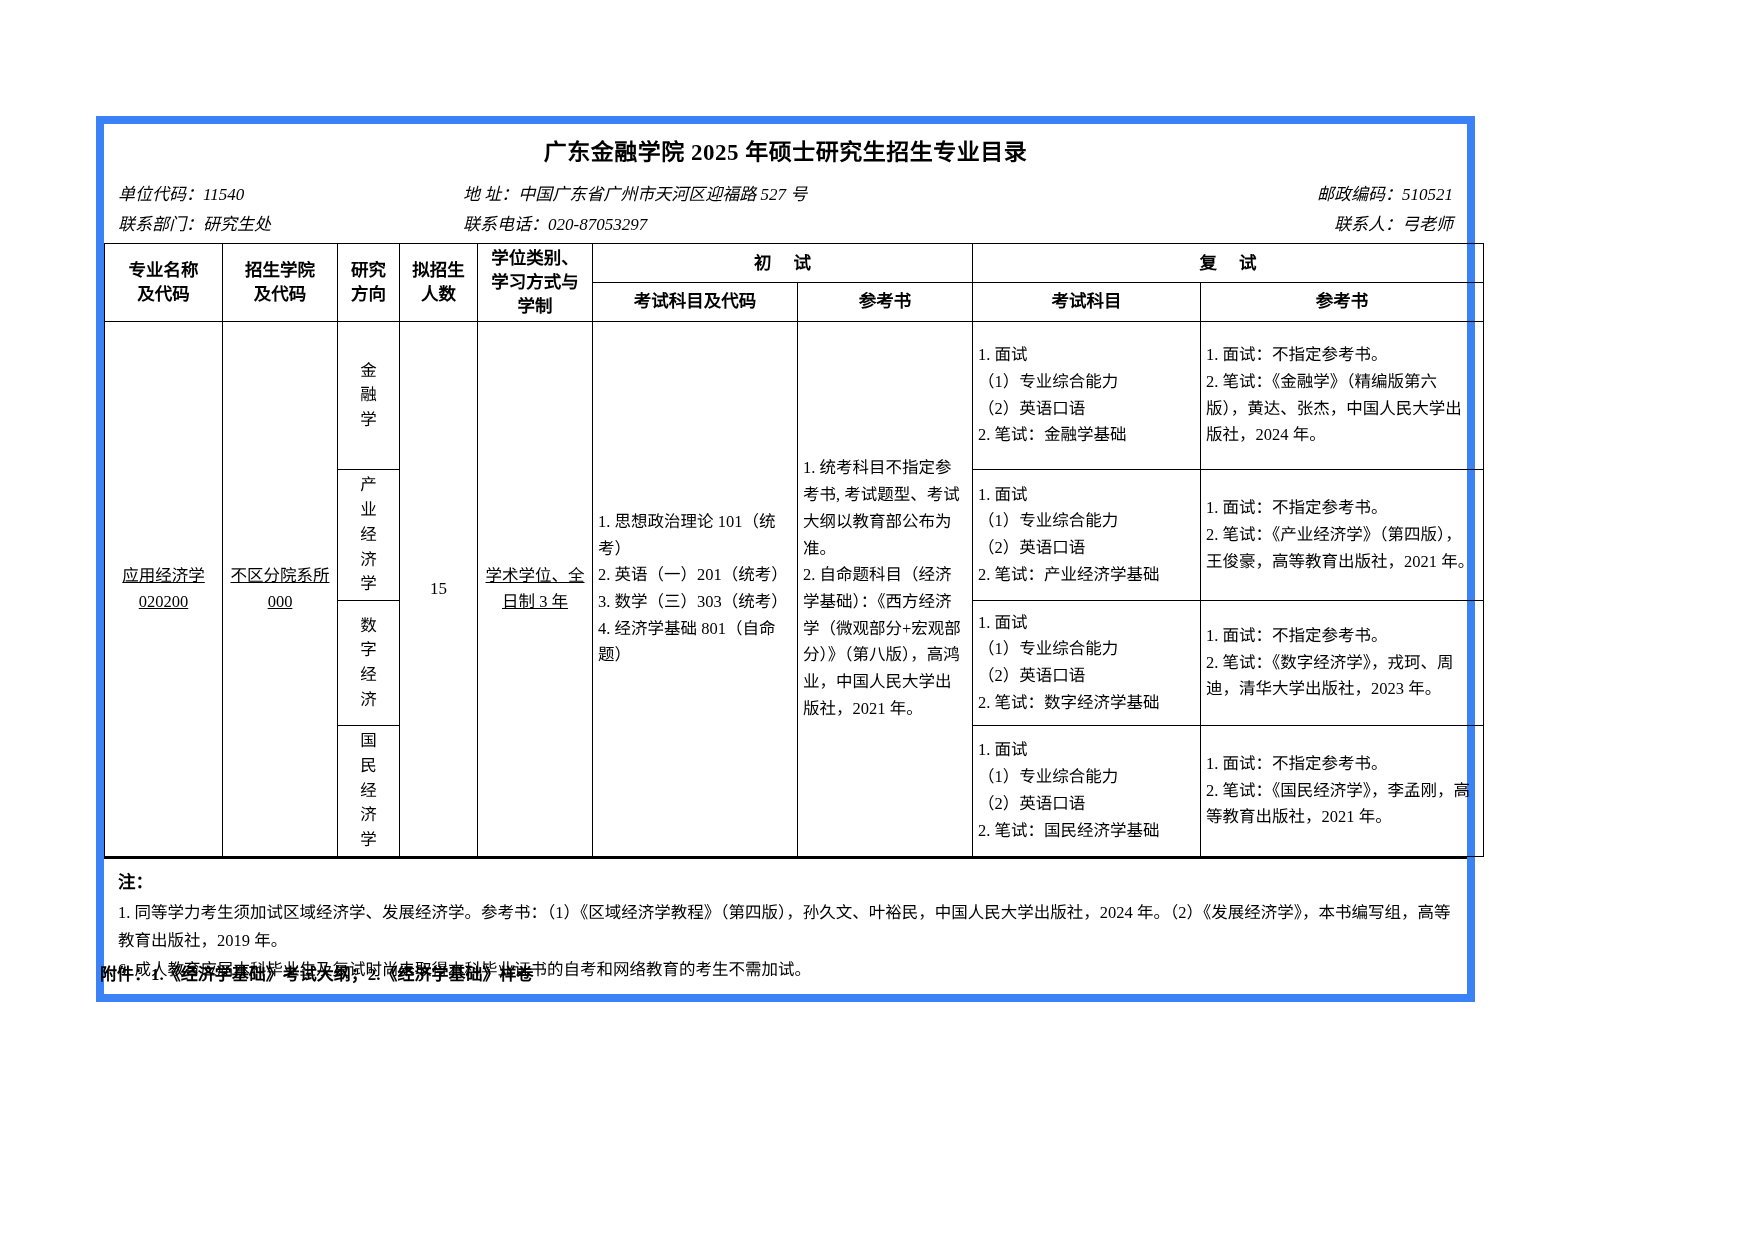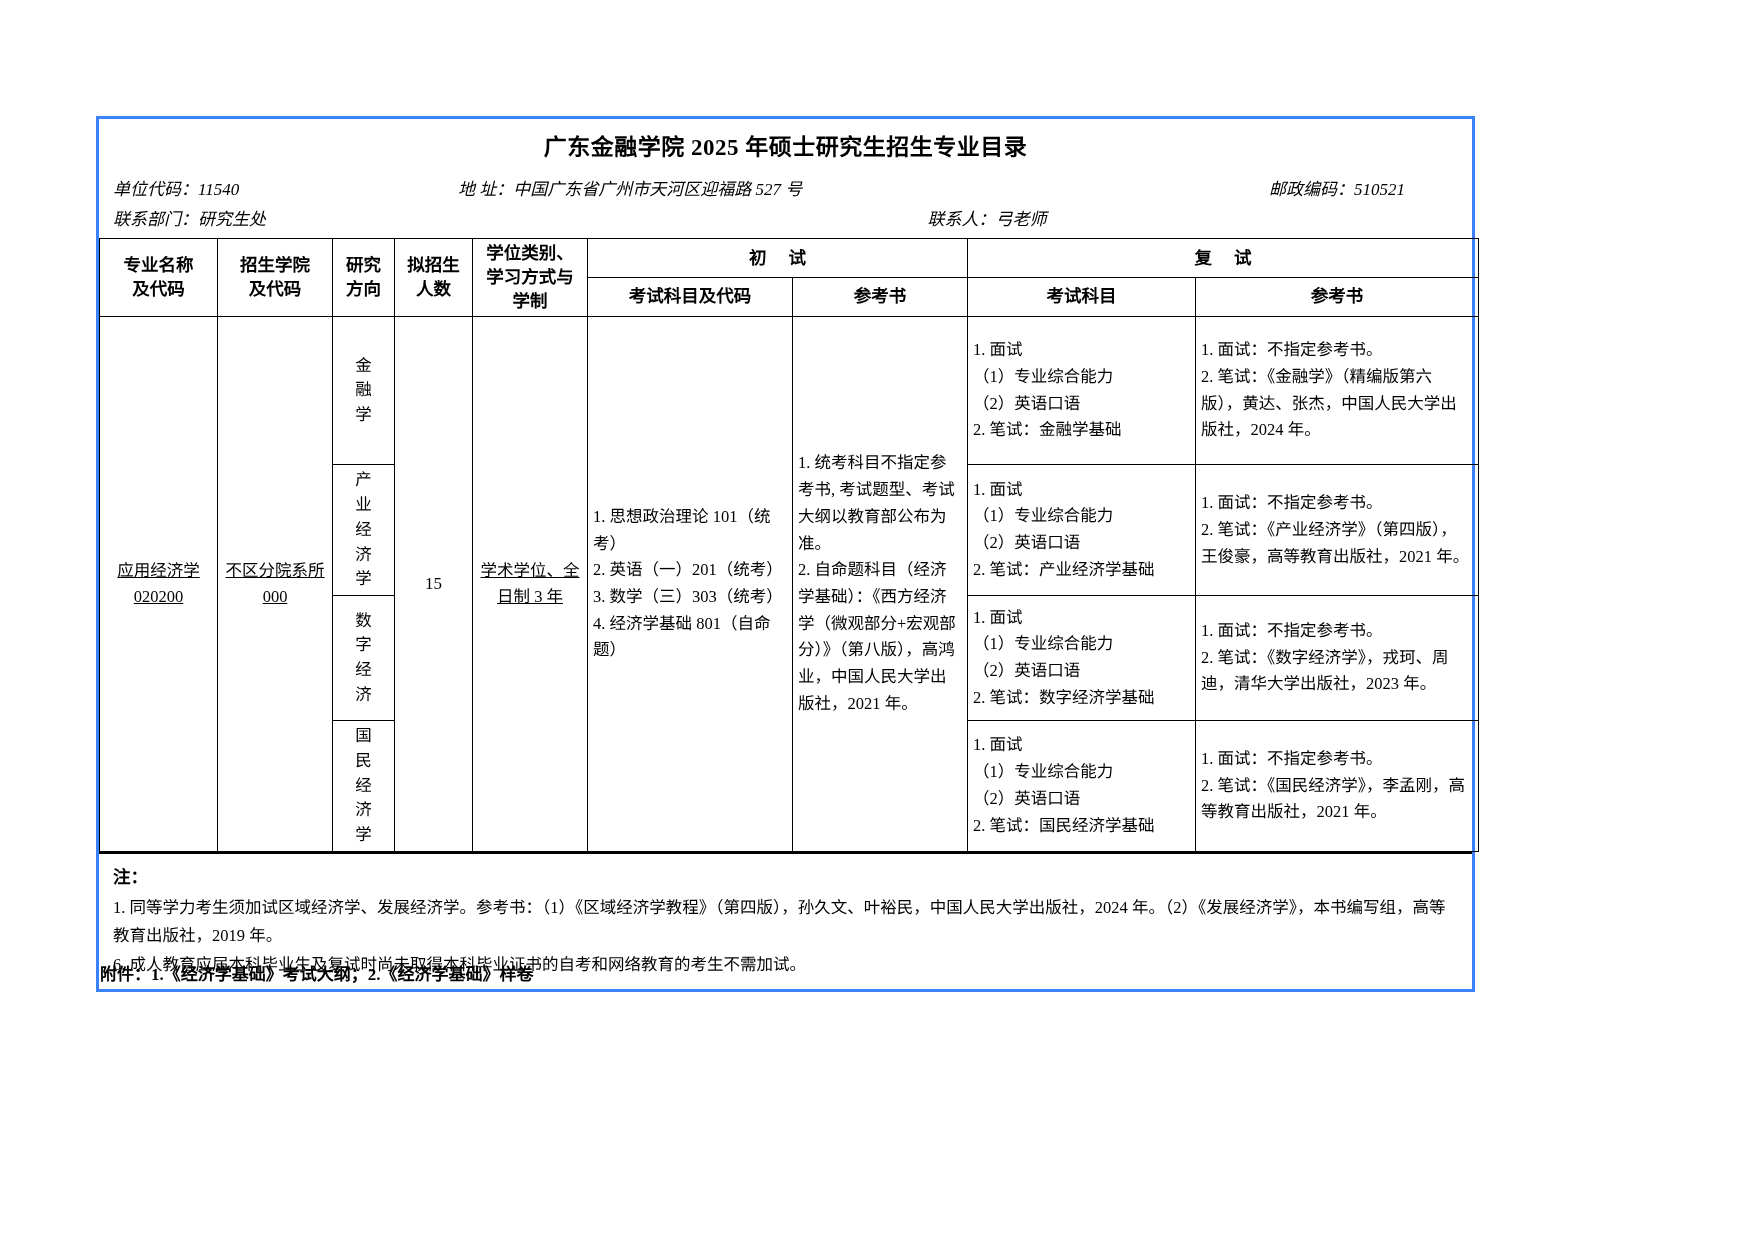--- a/index.html
+++ b/index.html
@@ -22,21 +22,21 @@
     height: 1240px;
     box-sizing: border-box;
     padding: 0;
   }
 
   .doc-frame {
     position: absolute;
     left: 96px;
     top: 116px;
     width: 1379px;
-    border: 3px solid #3b82f6;
+    border: 8px solid #3b82f6;
     box-sizing: border-box;
     background: #fff;
   }
 
   
   .title-block {
     padding: 14px 10px 4px 10px;
   }
   .doc-title {
     text-align: center;
@@ -53,21 +53,21 @@
     line-height: 1.75;
   }
   .meta-row {
     display: flex;
     width: 100%;
     align-items: baseline;
     font-style: italic;
   }
   .meta-col-a { width: 345px; flex: 0 0 345px; }
   .meta-col-b { width: 700px; flex: 0 0 700px; }
-  .meta-col-c { flex: 1 1 auto; text-align: center; padding-left: 58px;}
+  .meta-col-c { flex: 1 1 auto; text-align: right; padding-left: 58px;}
 
   
   table.catalog {
     width: 100%;
     border-collapse: collapse;
     table-layout: fixed;
     font-size: 16.5px;
   }
   table.catalog th,
   table.catalog td {
@@ -159,20 +159,21 @@
     </div>
 
     <div class="meta-rows">
       <div class="meta-row">
         <div class="meta-col-a">单位代码：11540</div>
         <div class="meta-col-b">地  址：中国广东省广州市天河区迎福路 527 号</div>
         <div class="meta-col-c">邮政编码：510521</div>
       </div>
       <div class="meta-row">
         <div class="meta-col-a">联系部门：研究生处</div>
+        <div class="meta-col-b">联系电话：020-87053297</div>
         <div class="meta-col-c">联系人：弓老师</div>
       </div>
     </div>
 
     <table class="catalog">
       <colgroup>
         <col class="col-major">
           <col class="col-college">
           <col class="col-dir">
           <col class="col-plan">

